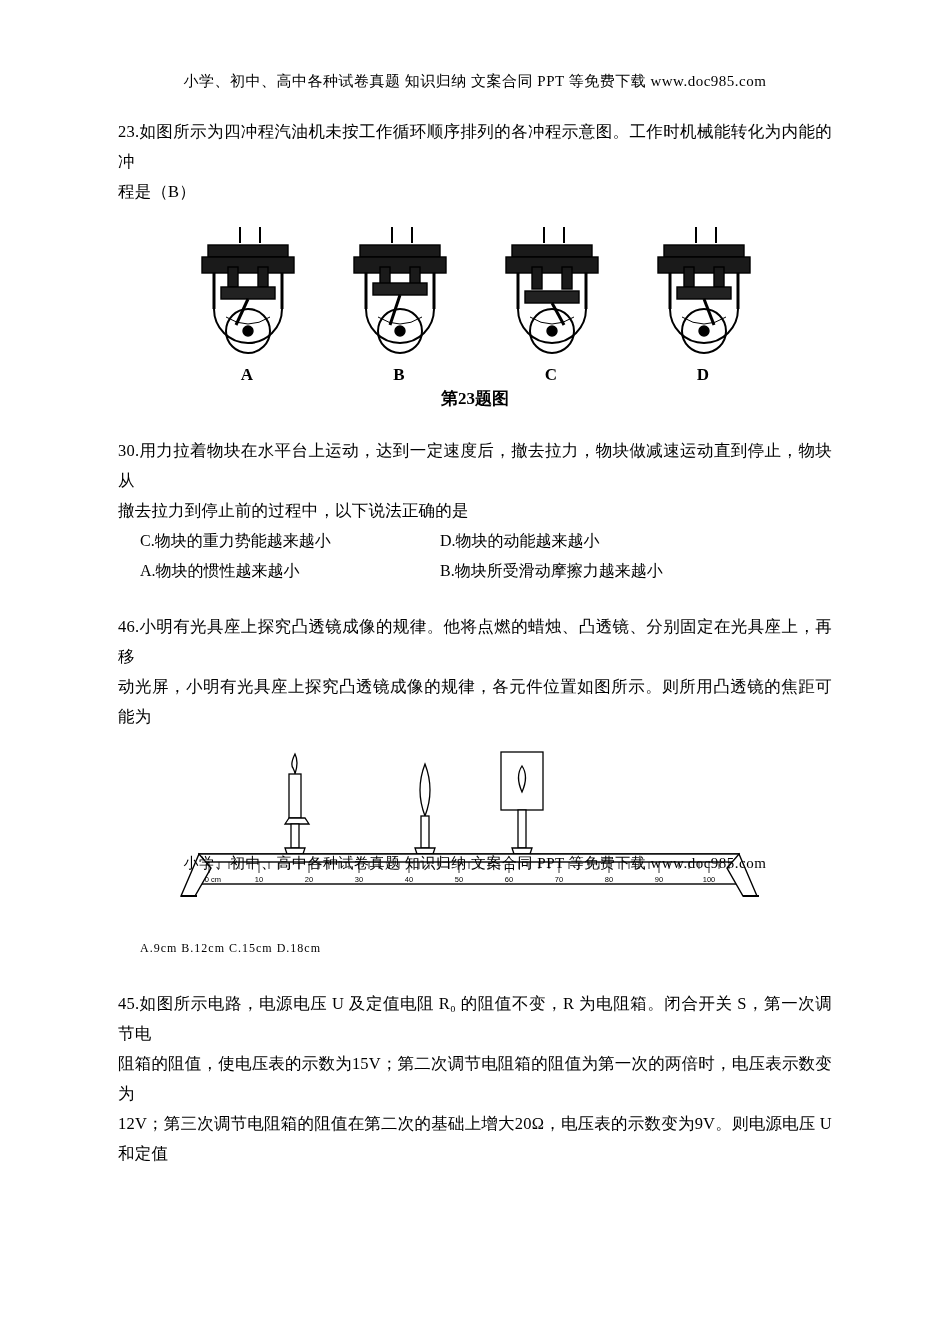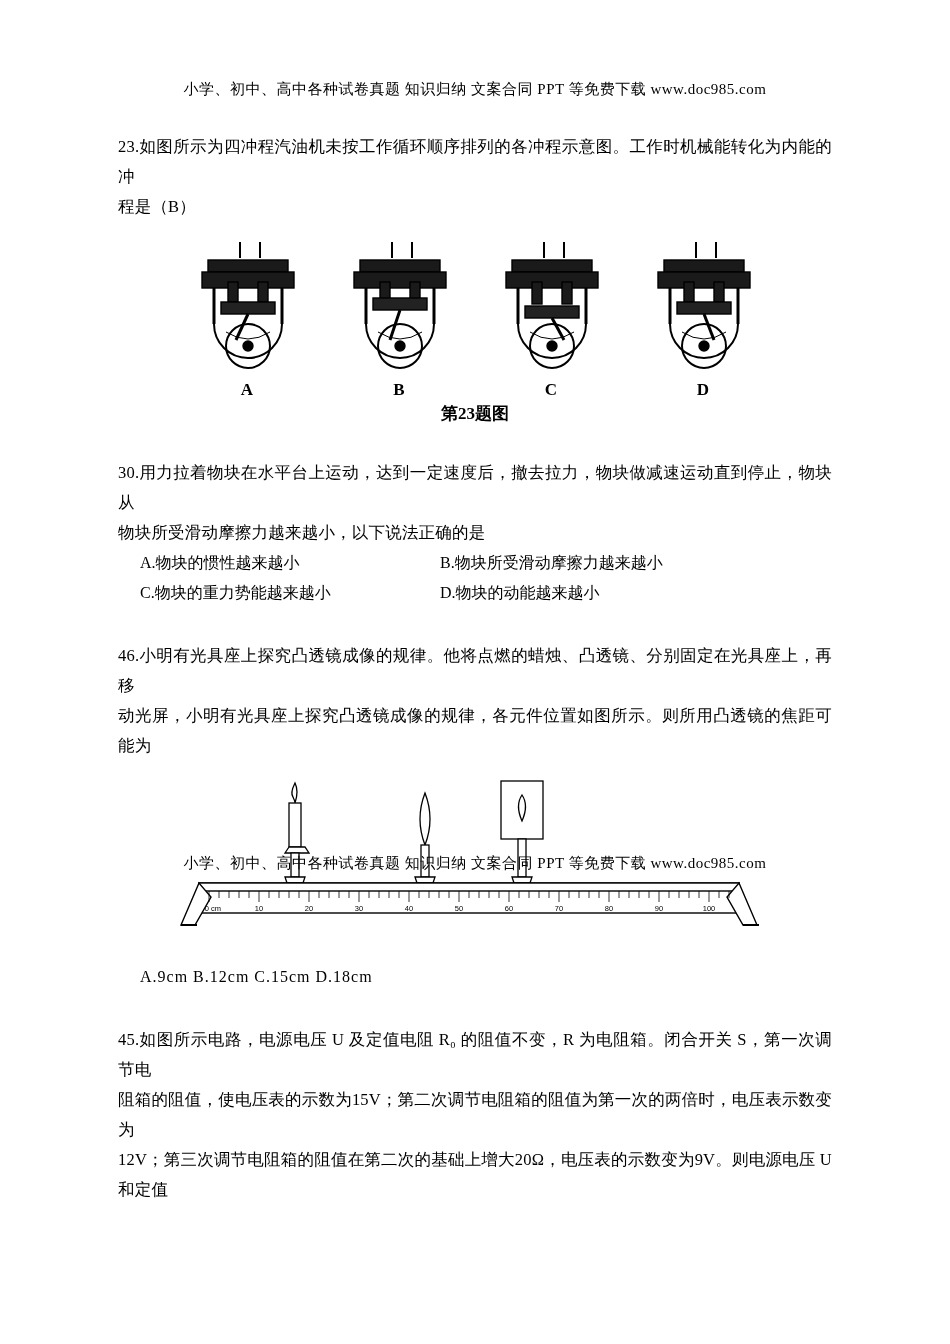--- a/index.html
+++ b/index.html
@@ -13,54 +13,54 @@
     font-family: "Liberation Serif", serif;
     color: #000000;
     position: relative;
     overflow: hidden;
   }
   .page {
     position: relative;
     width: 950px;
     height: 988px;
     box-sizing: border-box;
-    padding: 8px 118px;
+    padding: 0 118px;
   }
   .watermark {
     text-align: center;
     font-size: 15px;
     letter-spacing: 0.5px;
     color: #000;
     font-family: "Liberation Serif", serif;
   }
   .watermark-top { padding-top: 72px; }
   .watermark-bottom {
     position: absolute;
     left: 0;
     right: 0;
     bottom: 115px;
     text-align: center;
   }
-  .qblock { margin-top: 33px; }
+  .qblock { margin-top: 26px; }
   .qline {
     font-size: 16.5px;
     line-height: 30px;
     text-align: justify;
     letter-spacing: 0.2px;
   }
   .opts {
     display: flex;
     font-size: 16px;
     line-height: 30px;
     padding-left: 22px;
   }
   .opt-a { width: 300px; }
   .opt-b { width: 300px; }
   .opts-single {
-    font-size: 16px;
+    font-size: 12px;
     line-height: 30px;
     padding-left: 22px;
     letter-spacing: 1px;
   }
   .figure-caption {
     text-align: center;
     font-weight: bold;
     font-size: 17px;
     margin-top: 2px;
     font-family: "Liberation Serif", serif;
@@ -188,28 +188,28 @@
           </g>
         </svg>
         <div class="engine-label">D</div>
       </div>
     </div>
     <div class="figure-caption">第23题图</div>
   </div>
 
   <div class="qblock">
     <div class="qline">30.用力拉着物块在水平台上运动，达到一定速度后，撤去拉力，物块做减速运动直到停止，物块从</div>
-    <div class="qline">物块所受滑动摩擦力越来越小，以下说法正确的是</div>
+    <div class="qline">撤去拉力到停止前的过程中，以下说法正确的是</div>
+    <div class="opts">
+      <div class="opt-a">C.物块的重力势能越来越小</div>
+      <div class="opt-b">D.物块的动能越来越小</div>
+    </div>
     <div class="opts">
       <div class="opt-a">A.物块的惯性越来越小</div>
       <div class="opt-b">B.物块所受滑动摩擦力越来越小</div>
-    </div>
-    <div class="opts">
-      <div class="opt-a">C.物块的重力势能越来越小</div>
-      <div class="opt-b">D.物块的动能越来越小</div>
     </div>
   </div>
 
   <div class="qblock">
     <div class="qline">46.小明有光具座上探究凸透镜成像的规律。他将点燃的蜡烛、凸透镜、分别固定在光具座上，再移</div>
     <div class="qline">动光屏，小明有光具座上探究凸透镜成像的规律，各元件位置如图所示。则所用凸透镜的焦距可能为</div>
 
     <div class="fig25">
       <svg width="600" height="175" viewBox="0 0 600 175">
 

